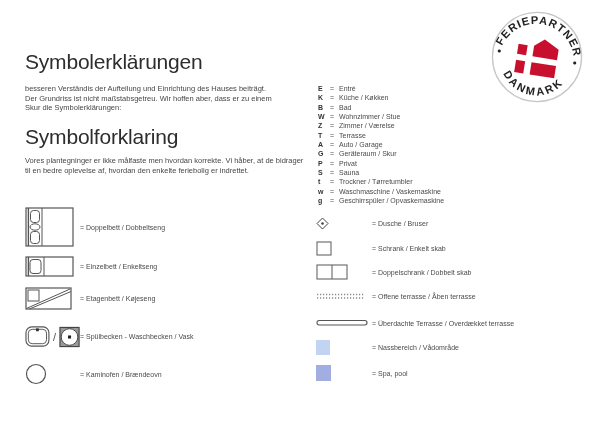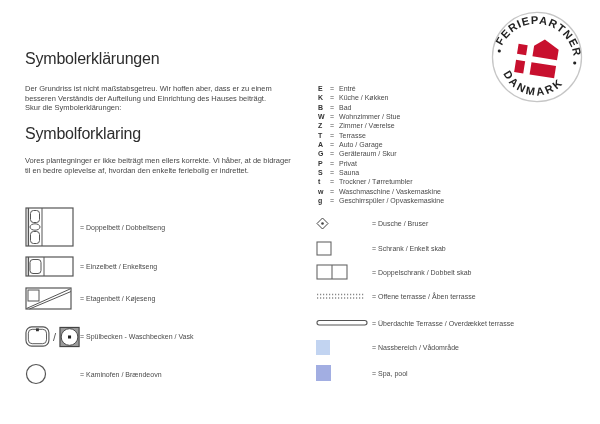--- a/index.html
+++ b/index.html
@@ -1,21 +1,21 @@
 <!DOCTYPE html>
 <html><head>
 <meta charset="utf-8">
 <style>
   html,body{margin:0;padding:0;background:#ffffff;}
   .page{
     position:relative;width:600px;height:424px;background:#ffffff;overflow:hidden;
     font-family:"Liberation Sans","DejaVu Sans",sans-serif;color:#474747;
   }
   .h1{
-    position:absolute;left:25px;font-size:16px;font-weight:500;color:#2d2d2d;
+    position:absolute;left:25px;font-size:21px;font-weight:500;color:#2d2d2d;
     letter-spacing:-0.2px;white-space:nowrap;
   }
   .h1.de{top:50px;}
   .h1.da{top:125px;}
   .para{position:absolute;left:25px;font-size:7.5px;line-height:9.6px;color:#474747;white-space:nowrap;}
   .para.de{top:84px;}
   .para.da{top:156px;}
 
   
   .codes{position:absolute;left:318px;top:84px;font-size:7px;line-height:9.35px;}
@@ -39,28 +39,28 @@
   .logo{position:absolute;left:491px;top:11px;width:92px;height:92px;}
   svg{display:block;}
 </style>
 </head>
 <body>
 
 <div class="page">
 
   <div class="h1 de">Symbolerklärungen</div>
   <div class="para de">
+    <div>besseren Verständis der Aufteilung und Einrichtung des Hauses beiträgt.</div>
     <div>Der Grundriss ist nicht maßstabsgetreu. Wir hoffen aber, dass er zu einem</div>
-    <div>besseren Verständis der Aufteilung und Einrichtung des Hauses beiträgt.</div>
     <div>Skur die Symbolerklärungen:</div>
   </div>
 
   <div class="h1 da">Symbolforklaring</div>
   <div class="para da">
-    <div>Vores plantegninger er ikke beiträgt men ellers korrekte. Vi håber, at de bidrager</div>
+    <div>Vores plantegninger er ikke målfaste men hvordan korrekte. Vi håber, at de bidrager</div>
     <div>til en bedre oplevelse af, hvordan den enkelte feriebolig er indrettet.</div>
   </div>
 
   <div class="codes">
     <div class="code-row">
         <span class="code">E</span>
         <span class="eq">=</span>
         <span class="cname">Entré</span>
       </div>
     <div class="code-row">

